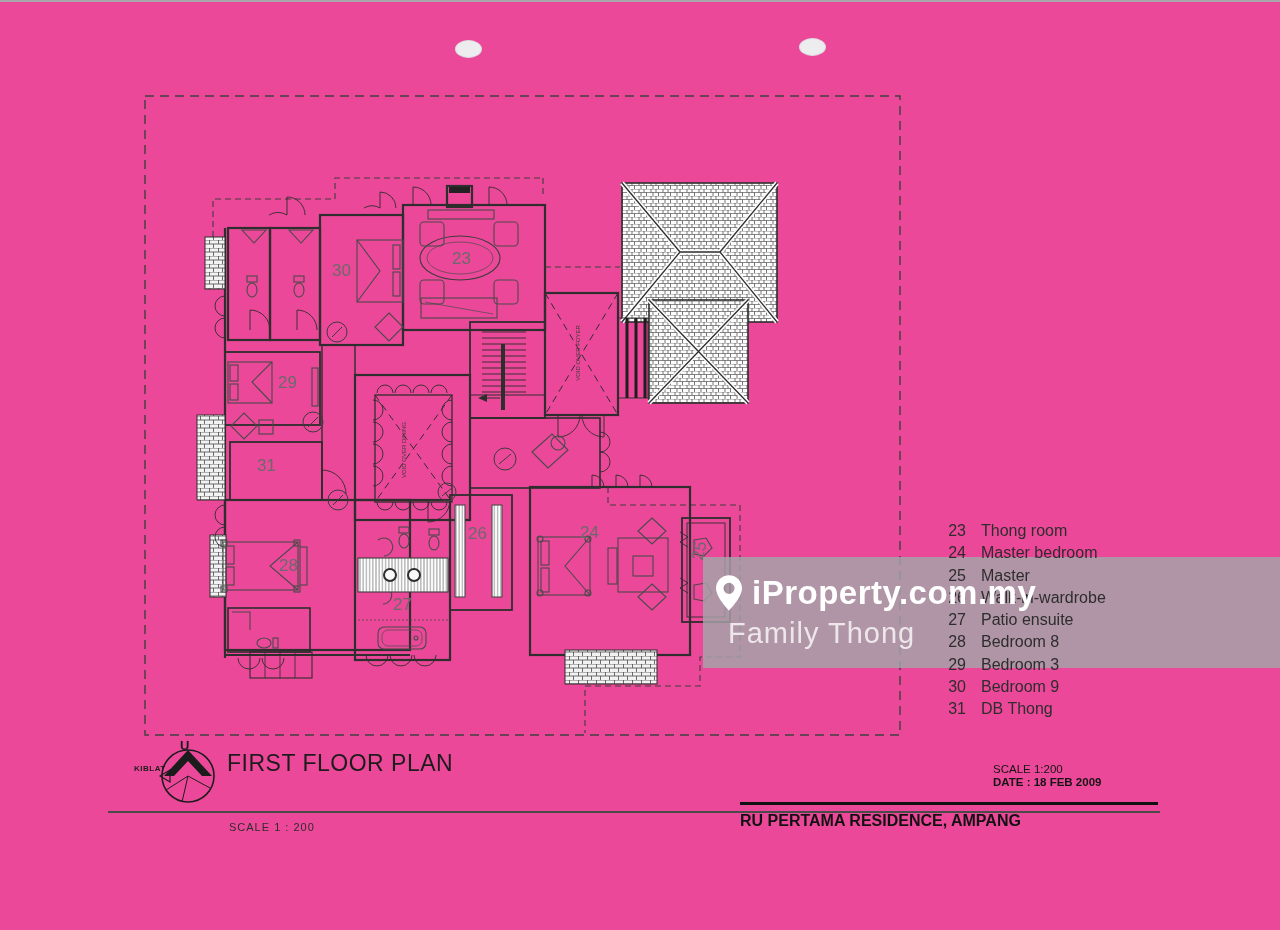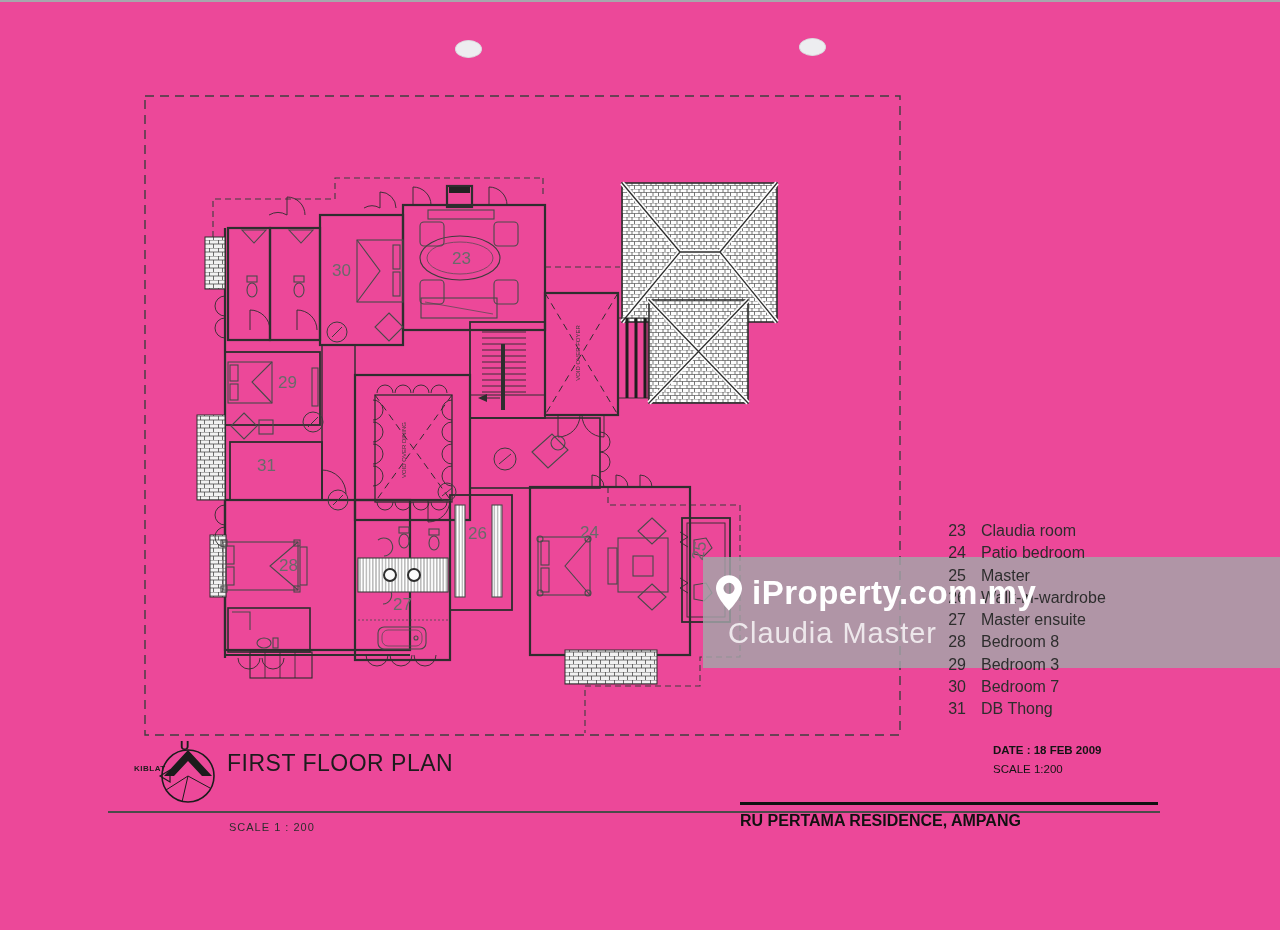--- a/index.html
+++ b/index.html
@@ -21,21 +21,21 @@
   .legend-label{padding-left:15px;}
   
   .plan-title{position:absolute;left:227px;top:750px;font-size:23px;color:#1c1c1c;letter-spacing:.5px;z-index:2;}
   .plan-scale{position:absolute;left:229px;top:777px;font-size:11px;color:#2d2d2d;letter-spacing:1px;z-index:2;margin-top:44px;}
   .north{position:absolute;left:130px;top:736px;width:120px;height:78px;z-index:2;}
   .north-u{position:absolute;left:50px;top:738px;font-size:13px;font-weight:bold;color:#1c1c1c;}
   .kiblat{position:absolute;left:4px;top:764px;font-size:8px;font-weight:bold;color:#1c1c1c;letter-spacing:.5px;}
   .north .kiblat{position:absolute;left:4px;top:28px;}
   .north .north-u{position:absolute;left:50px;top:2px;}
   
-  .date-line{position:absolute;left:993px;top:744px;font-size:11.5px;font-weight:bold;color:#141414;z-index:2;}
+  .date-line{position:absolute;left:993px;top:776px;font-size:11.5px;font-weight:bold;color:#141414;z-index:2;}
   .scale-line{position:absolute;left:993px;top:763px;font-size:11.5px;font-weight:normal;color:#141414;z-index:2;}
   .project-name{position:absolute;left:740px;top:812px;width:420px;
                 font-size:16px;font-weight:bold;color:#111;z-index:2;}
   .project-underline{position:absolute;left:740px;top:802px;width:418px;height:3px;background:#111;z-index:2;}
   .footer-rule{position:absolute;left:108px;top:811px;width:1052px;height:2px;background:#4a4a4a;z-index:2;}
   svg text{font-family:"Liberation Sans","DejaVu Sans",sans-serif;}
 </style>
 </head>
 <body>
 
@@ -304,55 +304,55 @@
   </svg>
 
   <div class="wm-band" style="background: rgba(162, 166, 168, 0.82);"></div>
   <div class="wm-text wm-brand">
     <svg width="26" height="36" viewBox="0 0 28 38">
       <path fill="#fff" fill-rule="evenodd" d="M14,0 C6.3,0 0,6.3 0,14 c0,10 14,24 14,24 s14,-14 14,-24 C28,6.3 21.7,0 14,0 z M14,8 a6,6 0 1 1 0,12 a6,6 0 1 1 0,-12 z"></path>
     </svg>
     <span>iProperty.com.my</span>
   </div>
   <div class="wm-text wm-agent">
-    <span>Claudia Master</span>
+    <span>Family Thong</span>
   </div>
 
   <div class="legend">
     <div class="legend-row">
       <span class="legend-num">23</span>
-      <span class="legend-label">Claudia room</span>
+      <span class="legend-label">Thong room</span>
     </div>
     <div class="legend-row">
       <span class="legend-num">24</span>
-      <span class="legend-label">Patio bedroom</span>
+      <span class="legend-label">Master bedroom</span>
     </div>
     <div class="legend-row">
       <span class="legend-num">25</span>
       <span class="legend-label">Master</span>
     </div>
     <div class="legend-row">
       <span class="legend-num">26</span>
       <span class="legend-label">Walk-in-wardrobe</span>
     </div>
     <div class="legend-row">
       <span class="legend-num">27</span>
-      <span class="legend-label">Master ensuite</span>
+      <span class="legend-label">Patio ensuite</span>
     </div>
     <div class="legend-row">
       <span class="legend-num">28</span>
       <span class="legend-label">Bedroom 8</span>
     </div>
     <div class="legend-row">
       <span class="legend-num">29</span>
       <span class="legend-label">Bedroom 3</span>
     </div>
     <div class="legend-row">
       <span class="legend-num">30</span>
-      <span class="legend-label">Bedroom 7</span>
+      <span class="legend-label">Bedroom 9</span>
     </div>
     <div class="legend-row">
       <span class="legend-num">31</span>
       <span class="legend-label">DB Thong</span>
     </div>
   </div>
 
   <div class="north">
     <span class="north-u">U</span>
     <span class="kiblat">KIBLAT</span>

